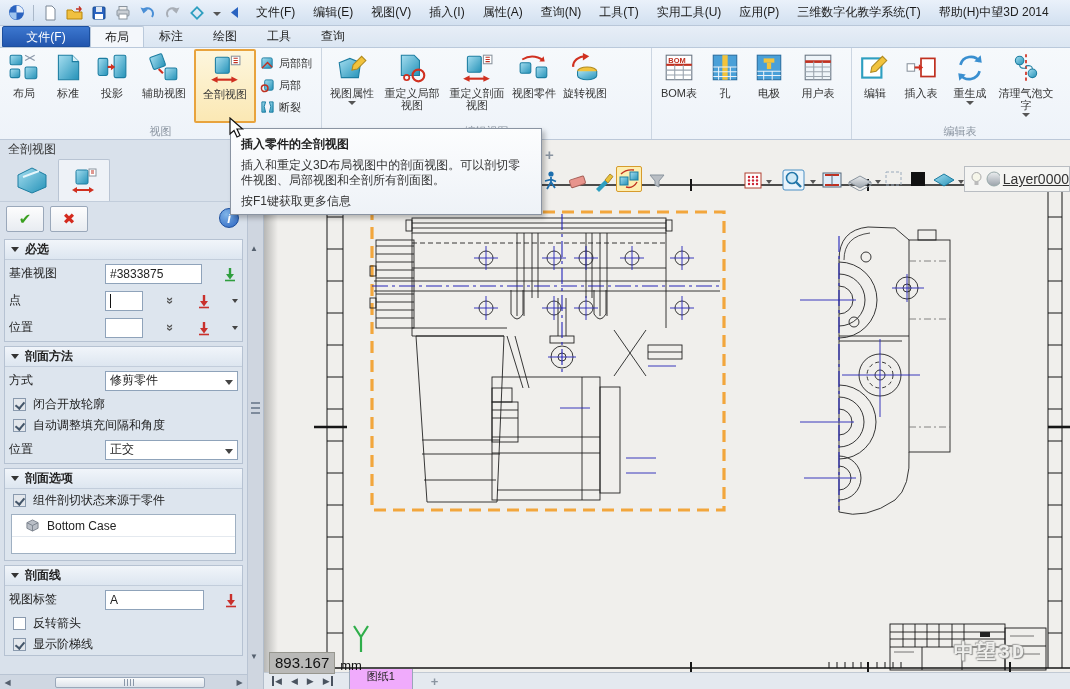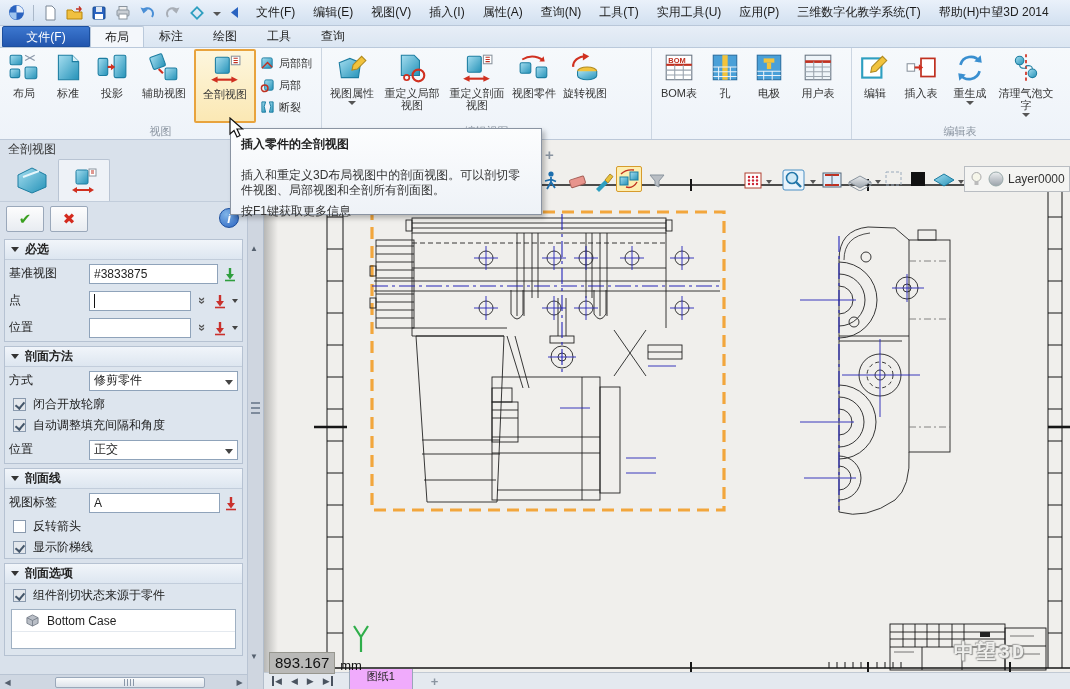--- a/index.html
+++ b/index.html
@@ -41,21 +41,21 @@
     border-top:4px solid #555; margin-top:2px; }
   .smallcol { display:flex; flex-direction:column; justify-content:flex-start; gap:2px; padding:4px 2px; }
   .sbtn { display:flex; align-items:center; gap:4px; height:20px; padding:0 2px; }
   .sbtn svg { width:15px; height:15px; }
   .sbtn span { font-size:11px; color:#333; white-space:nowrap; }
 
   
   .tooltip { position:absolute; left:230px; top:128px; width:312px; height:87px; z-index:50;
     background:linear-gradient(#fcfdfe,#eef2f7); border:1px solid #8a94a2; box-shadow:3px 3px 5px rgba(0,0,0,.25);
     padding:7px 10px; }
-  .tooltip .tt-title { font-weight:bold; color:#222; margin-bottom:15px; }
+  .tooltip .tt-title { font-weight:bold; color:#222; margin-bottom:5px; }
   .tooltip .tt-body { color:#333; line-height:15px; }
   .tooltip .tt-foot { color:#333; margin-top:5px; }
 
   
   .cursor { position:absolute; left:227px; top:117px; z-index:60; }
 
   
   .main { position:absolute; left:0; top:140px; width:1070px; height:549px; }
 
   
@@ -71,21 +71,21 @@
   .abtn.ok { color:#3aa020; }
   .abtn.cancel { color:#d42a1e; }
   .info-dot { position:absolute; right:8px; top:6px; width:20px; height:20px; border-radius:50%;
     background:radial-gradient(circle at 35% 30%,#7fb4e8,#2a63c0); color:#fff; font-weight:bold; font-style:italic;
     font-size:13px; text-align:center; line-height:19px; border:1px solid #1c4f9e; }
   .form { flex:1; overflow:hidden; padding:3px 4px 0 4px; }
   .sect { border:1px solid #b6c2d2; background:#dde5ee; margin-bottom:4px; }
   .sect-h { height:20px; display:flex; align-items:center; gap:6px; padding-left:6px;
     background:linear-gradient(#f1f5fa,#dde6f0); border-bottom:1px solid #c2cddb; font-weight:bold; color:#222; }
   .tri-down { width:0; height:0; border-left:4px solid transparent; border-right:4px solid transparent; border-top:5px solid #333; }
-  .frow { display:flex; align-items:center; height:27px; padding:0 4px; gap:4px; }
+  .frow { display:flex; align-items:center; height:27px; padding:0 4px; gap:20px; }
   .flab { width:76px; color:#222; }
   .tinput { height:20px; background:#fff; border:1px solid #8fa3ba; flex:1; display:flex; align-items:center; padding:0 4px; color:#222; }
   .tcaret { width:1px; height:14px; background:#111; }
   .combo { height:20px; background:#fff; border:1px solid #8fa3ba; flex:1; display:flex; align-items:center; padding:0 18px 0 4px; position:relative; color:#222; }
   .combo .dd { position:absolute; right:4px; top:8px; width:0; height:0; border-left:4px solid transparent; border-right:4px solid transparent; border-top:5px solid #444; }
   .chev { color:#555; font-weight:bold; font-size:13px; display:inline-block; transform:rotate(90deg); width:14px; text-align:center; }
   .mini-dd { width:0; height:0; border-left:3.5px solid transparent; border-right:3.5px solid transparent; border-top:4px solid #444; margin-left:1px; }
   .cbrow { display:flex; align-items:center; gap:7px; height:21px; padding-left:8px; color:#222; }
   .cb { width:13px; height:13px; border:1px solid #8a9aae; background:#fff; position:relative; flex:0 0 13px; }
   .cb.on { background:#e3e7ec; }
@@ -112,21 +112,21 @@
   .canvas .edge { position:absolute; left:0; top:0; width:14px; height:532px;
     background:linear-gradient(90deg,#b7b7b5,rgba(240,239,236,0)); }
   .dsvg { position:absolute; left:0; top:0; z-index:1; }
   .da-toolbar { position:absolute; left:0; top:0; width:806px; height:60px; z-index:3; }
   .dai { position:absolute; top:30px; }
   .hlbox { width:26px; height:26px; background:#fdeeb0; border:1.5px solid #d79b2c; border-radius:2px;
     display:flex; align-items:center; justify-content:center; }
   .tcar { position:absolute; top:40px; width:0; height:0; border-left:3.5px solid transparent; border-right:3.5px solid transparent; border-top:4px solid #555; }
   .layerbox { position:absolute; left:700px; top:26px; width:106px; height:26px; background:#f4f4f2;
     border:1px solid #b9bdc2; display:flex; align-items:center; gap:3px; padding-left:4px; overflow:hidden; z-index:3; }
-  .layerbox .ltext { color:#333; font-size:12px; white-space:nowrap; }
+  .layerbox .ltext { color:#333; font-size:14px; white-space:nowrap;text-decoration:underline; }
   .readout { position:absolute; left:5px; top:512px; z-index:5; display:flex; align-items:flex-end; gap:5px; }
   .readout .rbox { background:#b9b9b7; border:1px solid #97978f; color:#111; font-size:15px; padding:1px 5px 2px 5px; }
   .readout .runit { font-size:13px; color:#111; padding-bottom:1px; }
   .watermark { position:absolute; left:690px; top:498px; z-index:4; font-size:20px; font-weight:bold; letter-spacing:2px;
     color:rgba(248,248,246,.9); text-shadow:1px 1px 1px #8f8f8d, -1px -1px 1px #a5a5a3, 0 0 2px #909090; white-space:nowrap;font-family:Liberation Mono, monospace; }
 
   
   .sheetbar { position:absolute; left:264px; top:532px; width:806px; height:17px; background:#e4e9ef;
     border-top:1px solid #c2cad4; display:flex; align-items:center; }
   .nav { display:flex; align-items:center; gap:9px; margin-left:8px; color:#4a535f; font-size:9px; }
@@ -533,58 +533,58 @@
           <div class="combo">
             <span>正交</span>
             <div class="dd"></div>
           </div>
         </div>
       </div>
 
       <div class="sect">
         <div class="sect-h">
           <div class="tri-down"></div>
+          <span>剖面选项</span>
+        </div>
+        <div class="cbrow" style="height:23px">
+          <div class="cb on"></div>
+          <span>组件剖切状态来源于零件</span>
+        </div>
+        <div class="plist">
+          <div class="plist-item">
+            <svg width="13" height="13" viewBox="0 0 14 14">
+                <path d="M7,1 L13,4 L13,10 L7,13 L1,10 L1,4 Z" fill="#b9bec6" stroke="#7a828c"></path>
+                <path d="M1,4 L7,7 L13,4 M7,7 V13" fill="none" stroke="#7a828c"></path>
+              </svg>
+            <span>Bottom Case</span>
+          </div>
+        </div>
+      </div>
+
+      <div class="sect">
+        <div class="sect-h">
+          <div class="tri-down"></div>
           <span>剖面线</span>
         </div>
         <div class="frow">
           <span class="flab">视图标签</span>
           <div class="tinput">A</div>
           <svg width="14" height="16">
               <path d="M7,2 V9" stroke="#c9302c" stroke-width="2.4"></path>
               <path d="M3,8 L7,13.5 L11,8 Z" fill="#c9302c"></path>
               <path d="M2,14.5 H12" stroke="#c9302c" stroke-width="1.6"></path>
             </svg>
         </div>
         <div class="cbrow">
           <div class="cb"></div>
           <span>反转箭头</span>
         </div>
         <div class="cbrow">
           <div class="cb on"></div>
           <span>显示阶梯线</span>
-        </div>
-      </div>
-
-      <div class="sect">
-        <div class="sect-h">
-          <div class="tri-down"></div>
-          <span>剖面选项</span>
-        </div>
-        <div class="cbrow" style="height:23px">
-          <div class="cb on"></div>
-          <span>组件剖切状态来源于零件</span>
-        </div>
-        <div class="plist">
-          <div class="plist-item">
-            <svg width="13" height="13" viewBox="0 0 14 14">
-                <path d="M7,1 L13,4 L13,10 L7,13 L1,10 L1,4 Z" fill="#b9bec6" stroke="#7a828c"></path>
-                <path d="M1,4 L7,7 L13,4 M7,7 V13" fill="none" stroke="#7a828c"></path>
-              </svg>
-            <span>Bottom Case</span>
-          </div>
         </div>
       </div>
     </div>
 
     <div class="hscroll">
       <div class="hs-btn">◀</div>
       <div class="hs-thumb">
           <div class="hs-grip"></div>
         </div>
       <div class="hs-btn hs-right">▶</div>

